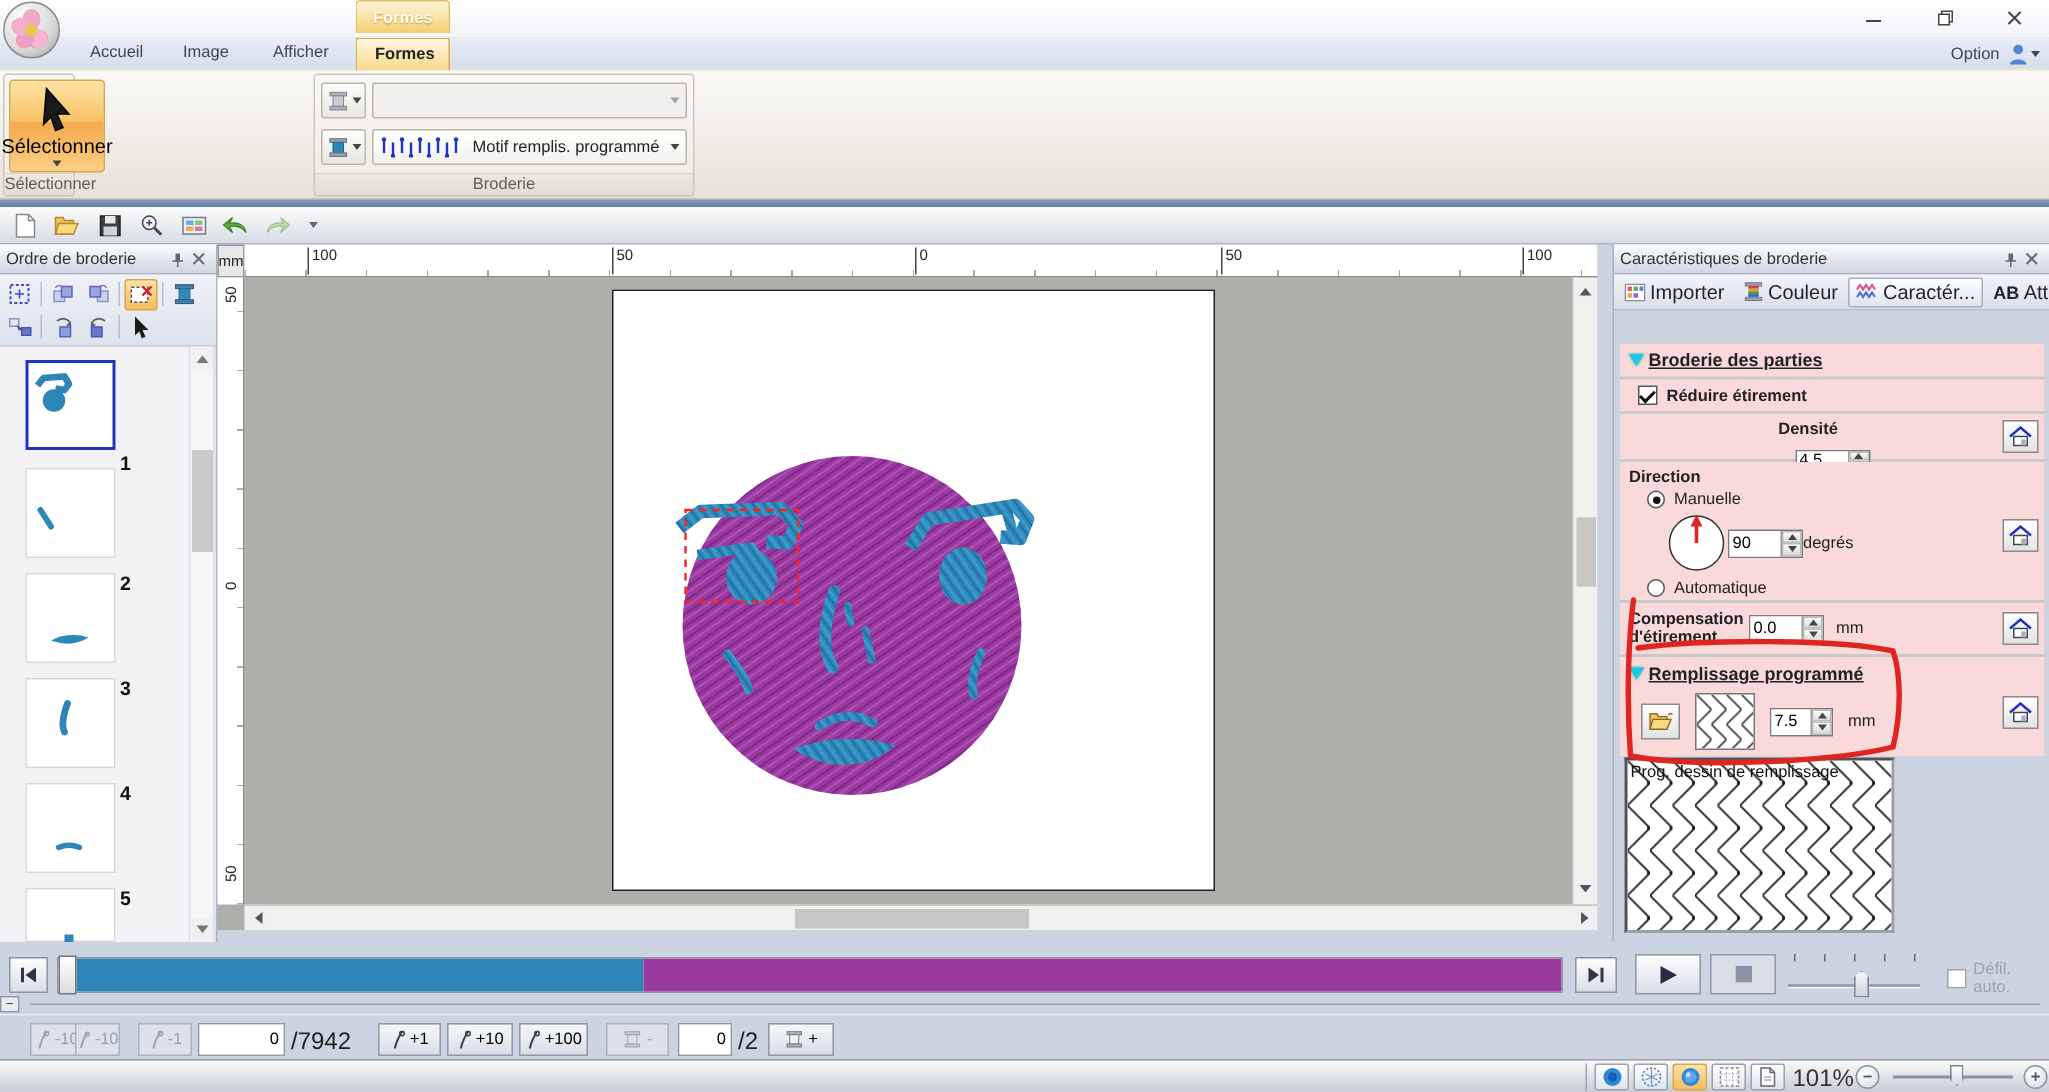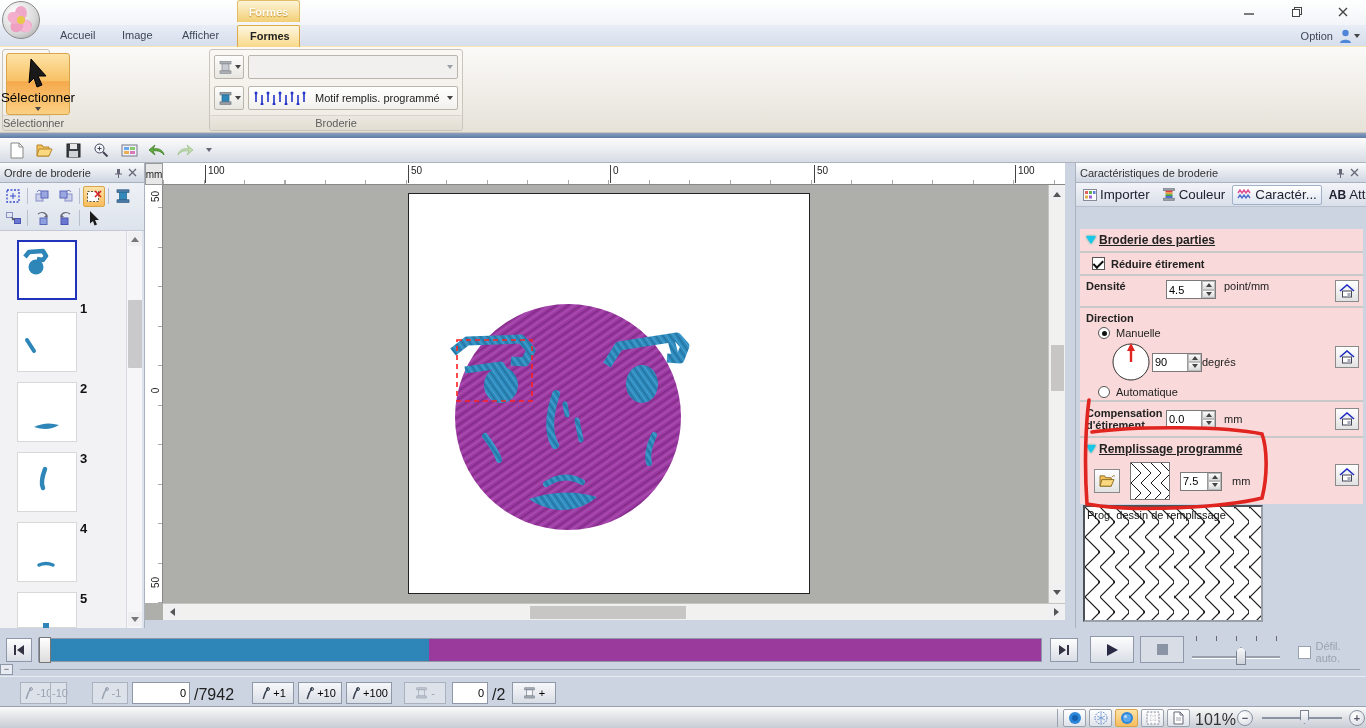--- a/index.html
+++ b/index.html
@@ -596,21 +596,21 @@
           <span class="tri-cyan"></span>
           <span>Broderie des parties</span>
         </div>
       </div>
 
       <div class="prow" style="display:flex;align-items:center;gap:6px;padding-left:12px;">
         <span class="chk checked"></span>
         <span class="bold">Réduire étirement</span>
       </div>
 
-      <div class="prow" style="height:32px;display:flex;align-items:flex-start;gap:8px;">
+      <div class="prow" style="height:32px;display:flex;align-items:center;gap:8px;flex-direction:column;">
         <span class="bold" style="width:72px;">Densité</span>
         <span class="spin">
           <input readonly="" value="4.5" style="">
           <span class="spin-arrows">
               <b class="up"></b>
               <b class="dn"></b>
             </span>
         </span>
         <span>point/mm</span>
         <button class="house-btn">
@@ -782,21 +782,21 @@
   </div>
 
   <div id="stepper">
     <button class="stp disabled" style="left:20px;width:42px;">
       <svg width="10" height="13" viewBox="0 0 10 13">
           <path d="M8,1 C5.5,4.5 4,8.5 3.2,12" fill="none" stroke="#9aa2b0" stroke-width="1.4"></path>
           <circle cx="8" cy="2" r="1.5" fill="none" stroke="#9aa2b0"></circle>
         </svg>
       <span>-100</span>
     </button>
-    <button class="stp disabled" style="left:50px;width:17px;">
+    <button class="stp disabled" style="left:50px;width:30px;">
       <svg width="10" height="13" viewBox="0 0 10 13">
           <path d="M8,1 C5.5,4.5 4,8.5 3.2,12" fill="none" stroke="#9aa2b0" stroke-width="1.4"></path>
           <circle cx="8" cy="2" r="1.5" fill="none" stroke="#9aa2b0"></circle>
         </svg>
       <span>-10</span>
     </button>
     <button class="stp disabled" style="left:92px;width:36px;">
       <svg width="10" height="13" viewBox="0 0 10 13">
           <path d="M8,1 C5.5,4.5 4,8.5 3.2,12" fill="none" stroke="#9aa2b0" stroke-width="1.4"></path>
           <circle cx="8" cy="2" r="1.5" fill="none" stroke="#9aa2b0"></circle>

